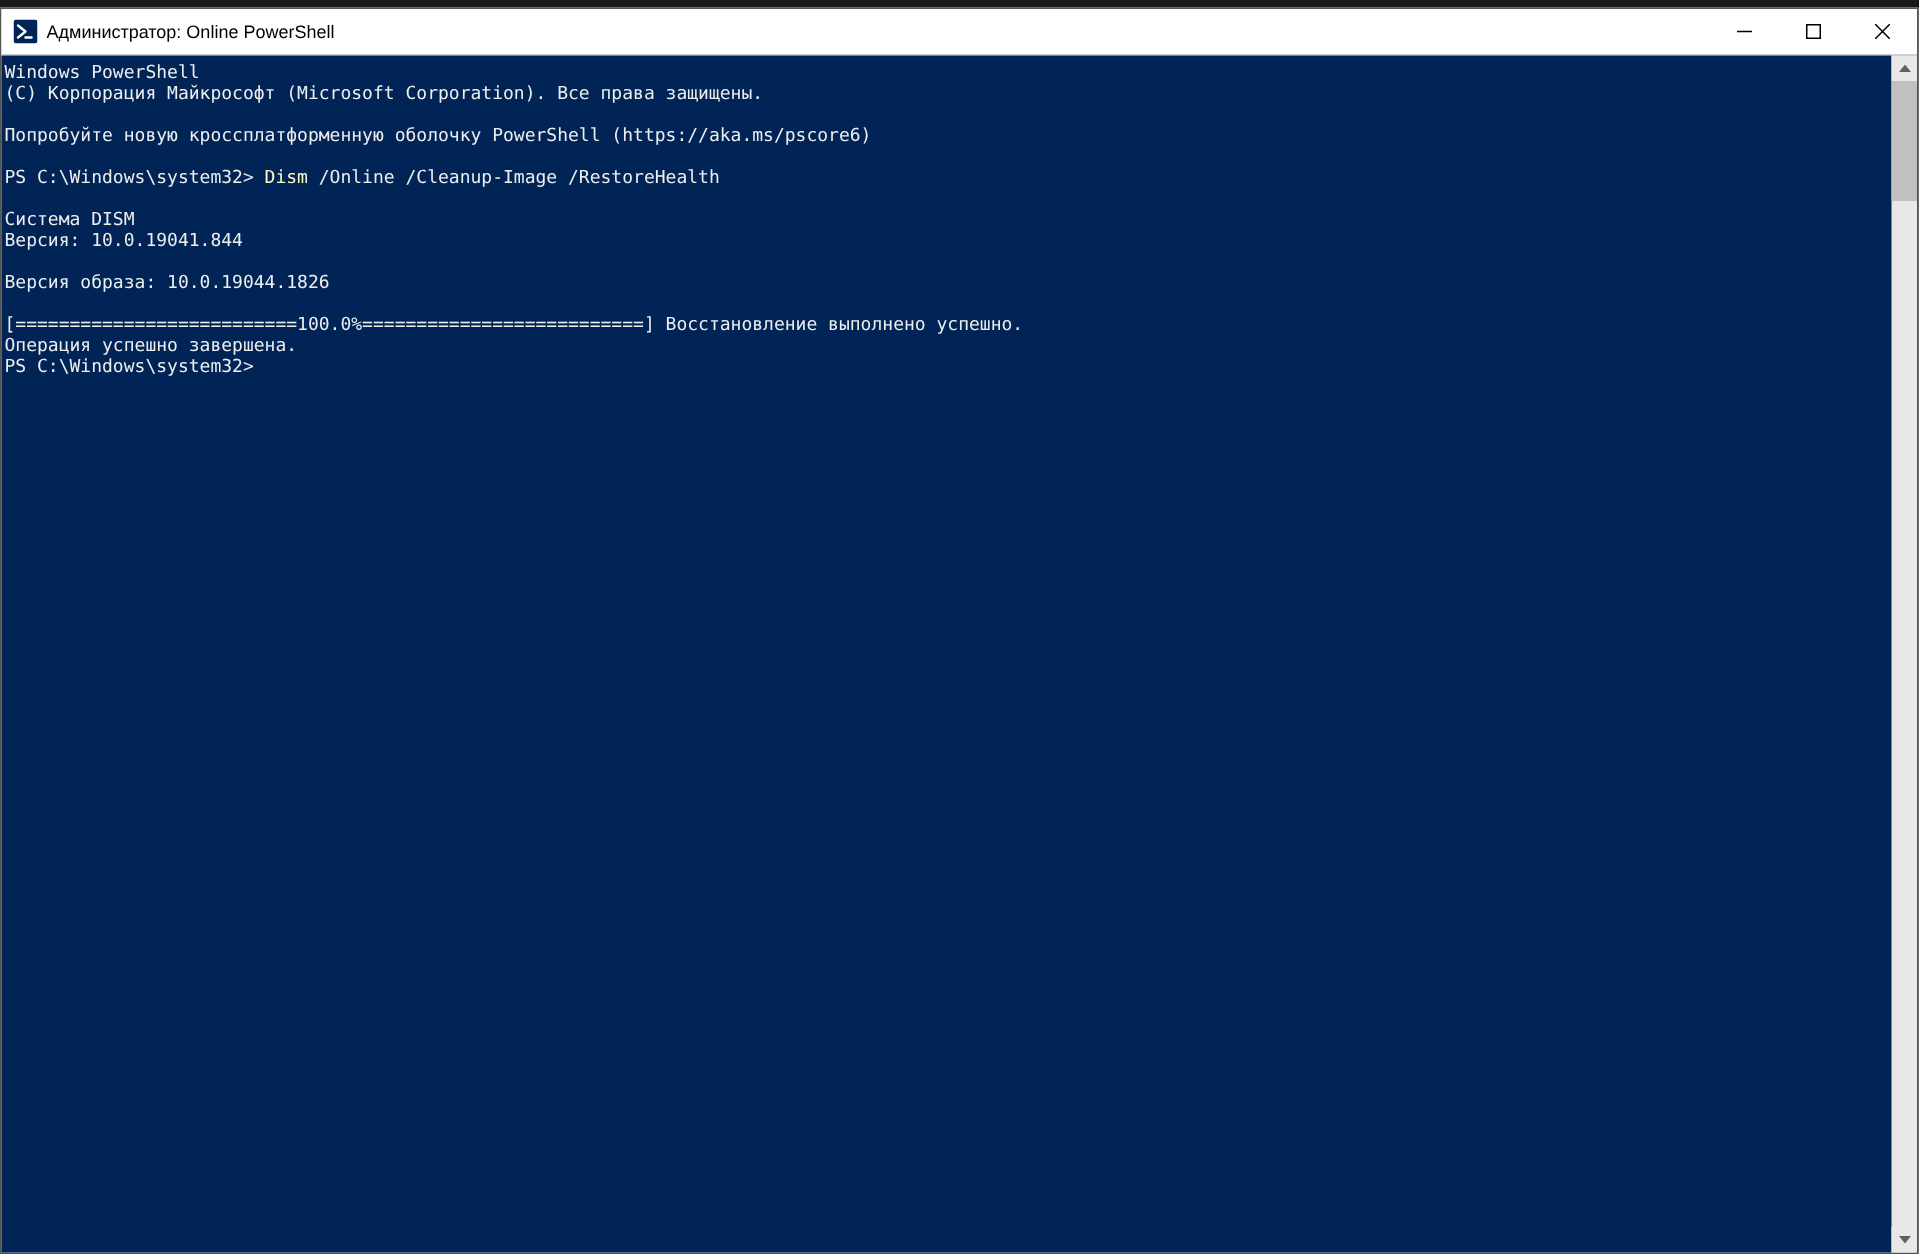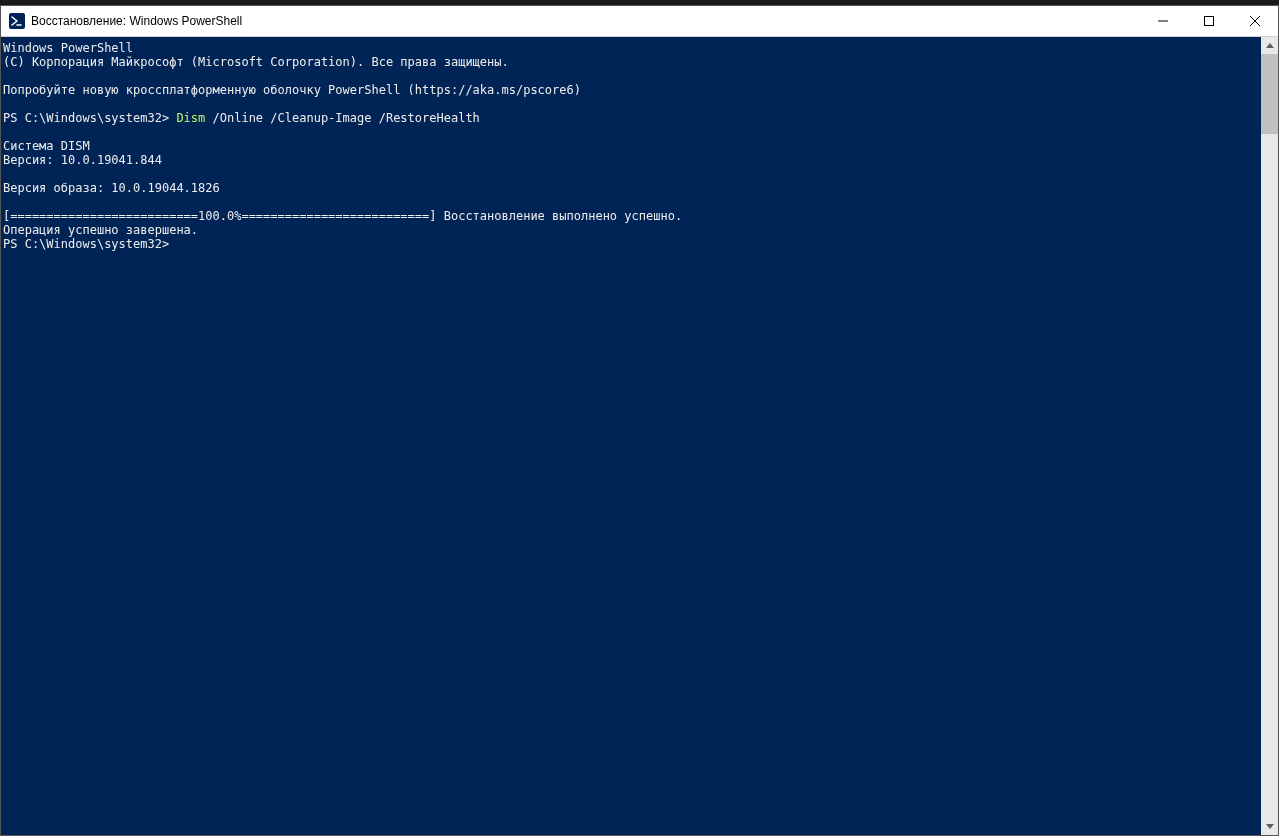--- a/index.html
+++ b/index.html
@@ -74,21 +74,21 @@
     flex: 1 1 auto;
     padding: 4px 4px 4px 2px;
     font-family: Consolas, "Lucida Console", monospace;
     font-size: 12px;
     line-height: 14px;
     color: #eeeeee;
     white-space: pre;
     overflow: hidden;
   }
   .console .line { min-height: 14px; }
-  .cmd-yellow { color: #bef264; }
+  .cmd-yellow { color: #fef9c3; }
   .cmd-white  { color: #eeeeee; }
   .scrollbar {
     width: 17px;
     background: #e8e8e8;
     position: relative;
     flex: 0 0 auto;
   }
   .scroll-arrow {
     width: 17px;
     height: 17px;
@@ -120,21 +120,21 @@
 <div class="window">
 
   <div class="titlebar">
     <span class="app-icon">
       <svg width="16" height="16" viewBox="0 0 16 16">
         <rect x="0" y="0" width="16" height="16" rx="2" fill="#012456"></rect>
         <path d="M3 4 L8 8 L3 12" stroke="#fff" stroke-width="1.6" fill="none" stroke-linecap="round" stroke-linejoin="round"></path>
         <line x1="8" y1="12" x2="12" y2="12" stroke="#fff" stroke-width="1.6" stroke-linecap="round"></line>
       </svg>
     </span>
-    <span class="title-text">Восстановление: Windows PowerShell</span>
+    <span class="title-text">Администратор: Online PowerShell</span>
     <div class="win-controls">
       <div class="win-btn">
         <svg width="10" height="10" viewBox="0 0 10 10">
           <line x1="0" y1="5" x2="10" y2="5" stroke="#000" stroke-width="1"></line>
         </svg>
       </div>
       <div class="win-btn">
         <svg width="10" height="10" viewBox="0 0 10 10">
           <rect x="0.5" y="0.5" width="9" height="9" fill="none" stroke="#000" stroke-width="1"></rect>
         </svg>

